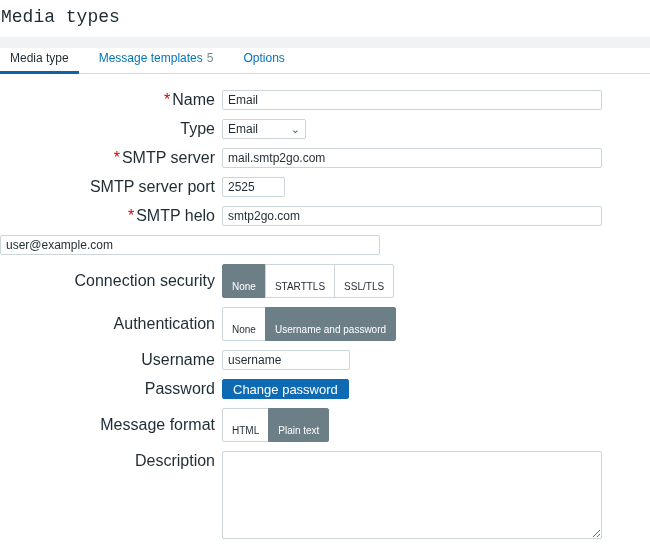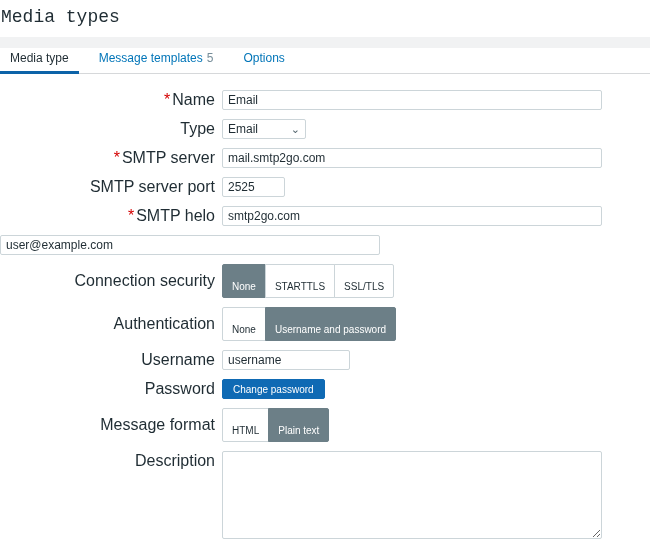--- a/index.html
+++ b/index.html
@@ -114,21 +114,21 @@
   .seg-btn:last-child { border-radius: 0 2px 2px 0; }
   .seg-btn.selected {
     background: #6c7f87;
     border-color: #6c7f87;
     color: #ffffff;
   }
   .btn {
     height: 22px;
     border-radius: 2px;
     font-family: "Liberation Sans", sans-serif;
-    font-size: 10px;
+    font-size: 13px;
     padding: 0 12px;
     cursor: pointer;
   }
   .btn.primary {
     background: #0f6ab4;
     border: 1px solid #0f6ab4;
     color: #ffffff;
   }
   .btn.secondary {
     background: #ffffff;

